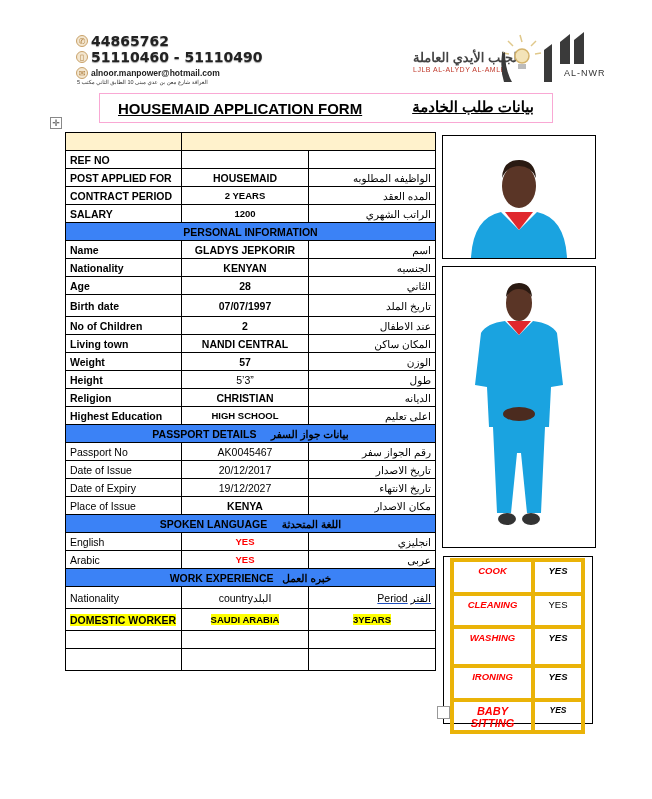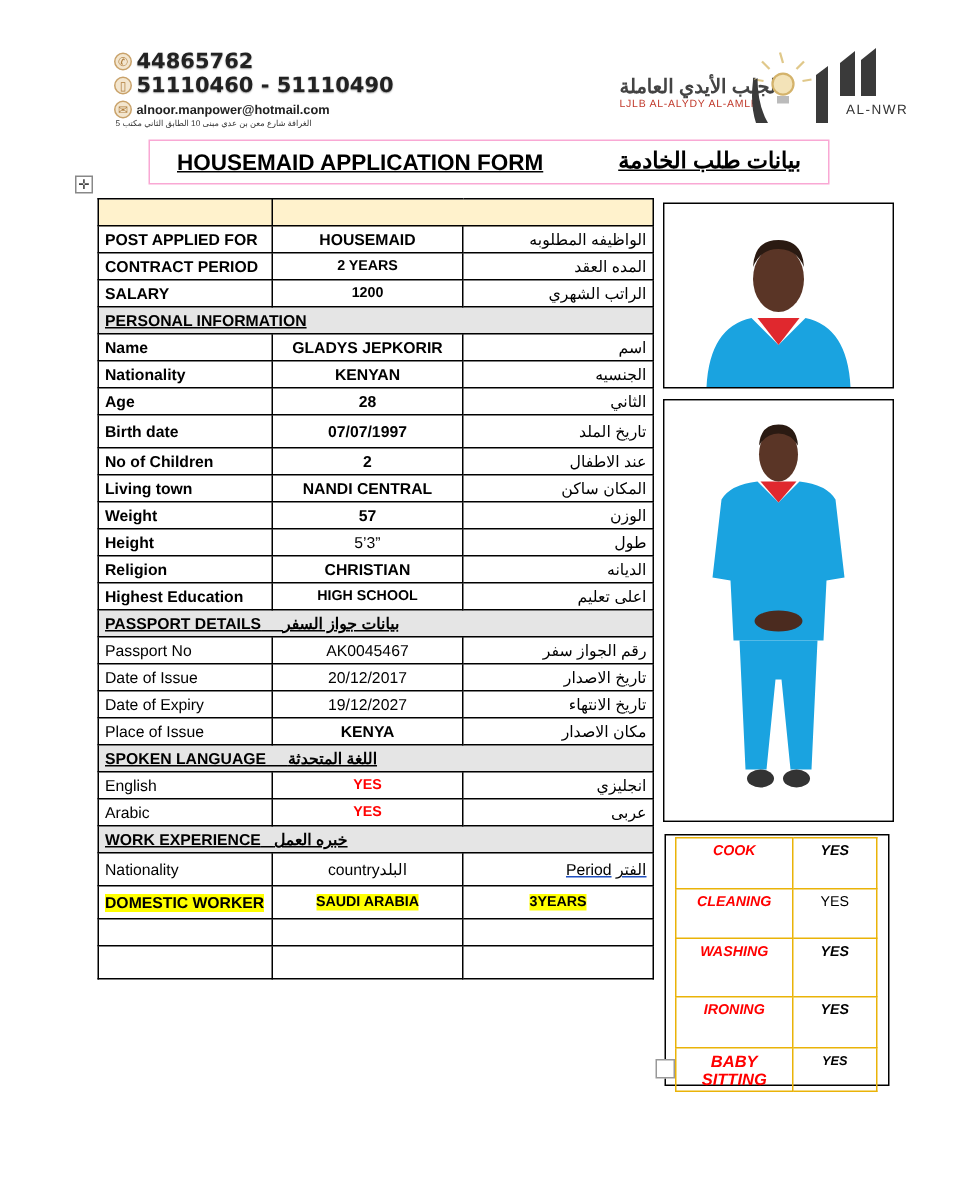--- a/index.html
+++ b/index.html
@@ -29,33 +29,33 @@
   .move-handle { position: absolute; left: 50px; top: 117px; width: 12px; height: 12px; border: 1px solid #888; box-sizing: border-box;
                  font-size: 9px; line-height: 10px; text-align: center; color: #444; }
 
   
   table.form { position: absolute; left: 65px; top: 132px; width: 371px; border-collapse: collapse; table-layout: fixed; }
   table.form td { border: 1px solid #000; font-size: 10.5px; padding: 0 4px; height: 17px; font-family: "Liberation Sans", sans-serif; }
   table.form td.c1 { width: 107px; font-weight: bold; }
   table.form td.c2 { width: 118px; text-align: center; font-weight: bold; }
   table.form td.c3 { text-align: right; direction: rtl; font-size: 10.5px; }
   table.form tr.tall td { height: 21px; }
-  table.form td.sec { background: #e5e5e5; font-weight: bold; text-decoration: underline; }
+  table.form td.sec { background: #3b82f6; text-align: center; font-weight: bold; }
   table.form td.yel { background: #fff2cc; }
   .red { color: #ff0000; }
   .hl { background: #ffff00; }
   .link-under { text-decoration: underline; text-decoration-color: #1f4fbf; }
 
   
   .photo { position: absolute; border: 1px solid #000; box-sizing: border-box; background: #fff; overflow: hidden; }
 
   
   .skills-outer { position: absolute; left: 443px; top: 556px; width: 150px; height: 168px; border: 1px solid #000; box-sizing: border-box; }
   table.skills { position: absolute; left: 450px; top: 558px; width: 135px; border-collapse: collapse; table-layout: fixed; }
-  table.skills td { border: 1px solid #eab308; vertical-align: top; text-align: center; font-size: 9.5px; padding-top: 3px; }
+  table.skills td { border: 4px solid #eab308; vertical-align: top; text-align: center; font-size: 9.5px; padding-top: 3px; }
   table.skills td.sk { color: #ff0000; font-weight: bold; font-style: italic; width: 75px; }
   table.skills td.sv { font-weight: bold; font-style: italic; }
   table.skills td.sv.plain { font-weight: normal; font-style: normal; }
   .resize-handle { position: absolute; left: 437px; top: 706px; width: 13px; height: 13px; border: 1px solid #999; background: #fff; box-sizing: border-box; }
 </style>
 </head>
 <body>
 
 <div class="contact" style="top:33px;">
   <span class="cicon">✆</span>
@@ -96,20 +96,25 @@
 </div>
 <div class="move-handle">✛</div>
 
 <table class="form">
   <tbody>
       <tr>
     <td class="c1 yel"></td>
     <td class="yel" colspan="2"></td>
   </tr>
   <tr>
+    <td class="c1">REF NO</td>
+    <td class="c2"></td>
+    <td class="c3"></td>
+  </tr>
+  <tr>
     <td class="c1">POST APPLIED FOR</td>
     <td class="c2">HOUSEMAID</td>
     <td class="c3">الواظيفه المطلوبه</td>
   </tr>
   <tr>
     <td class="c1">CONTRACT PERIOD</td>
     <td class="c2" style="font-size:9.5px">2 YEARS</td>
     <td class="c3">المده العقد</td>
   </tr>
   <tr>

